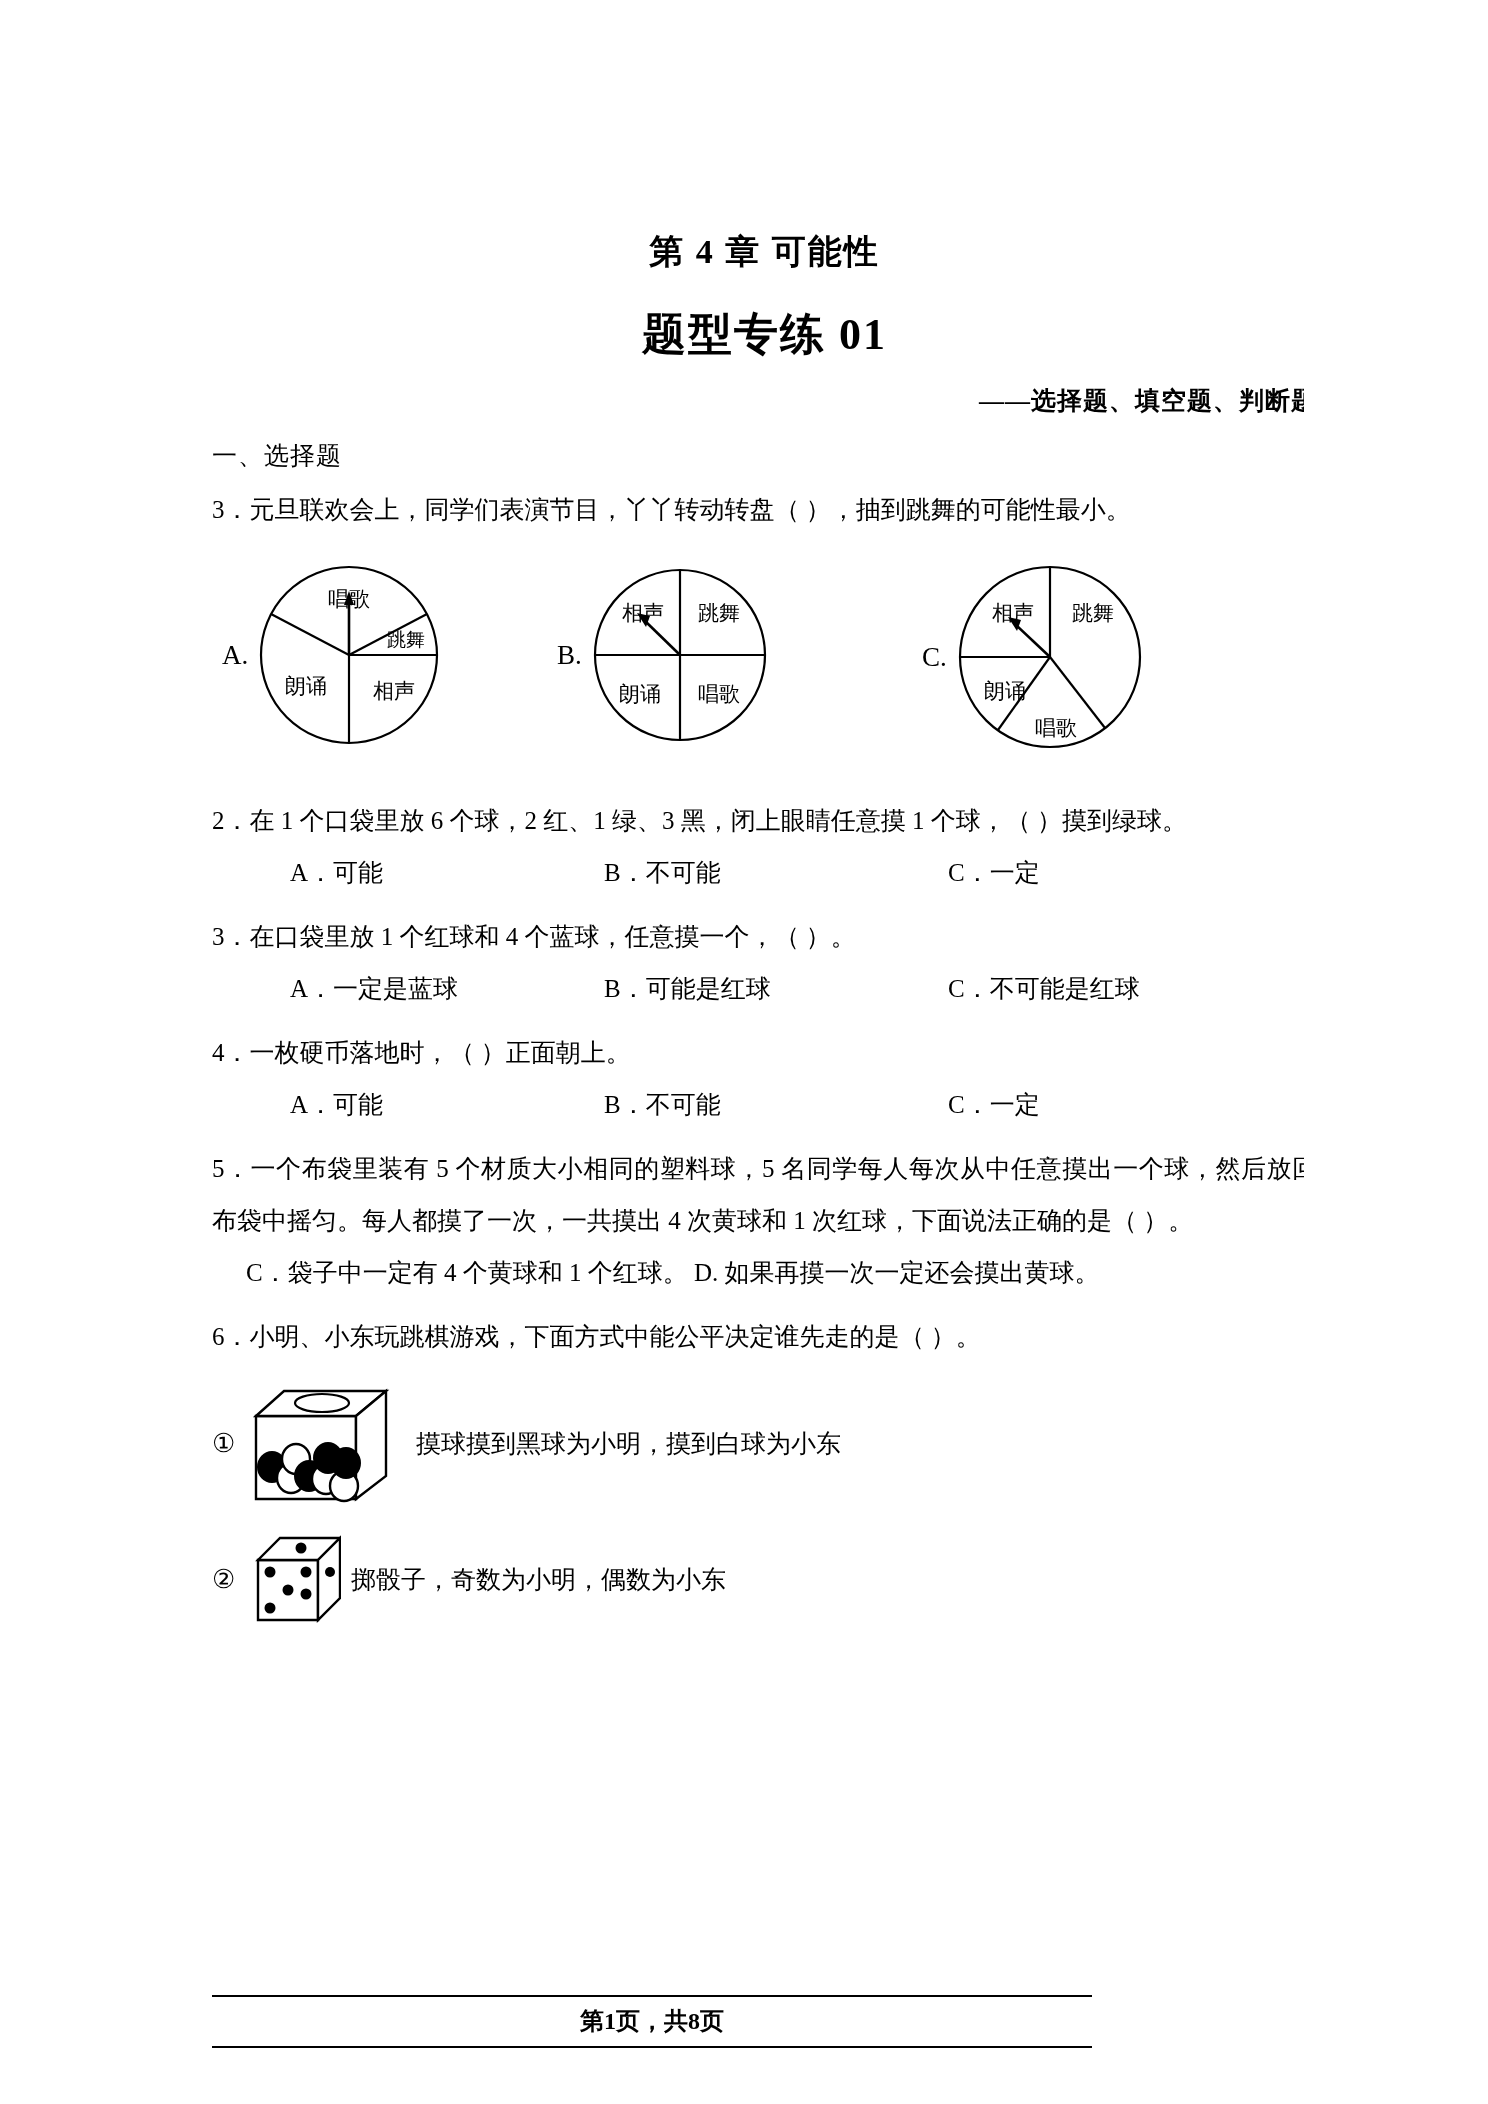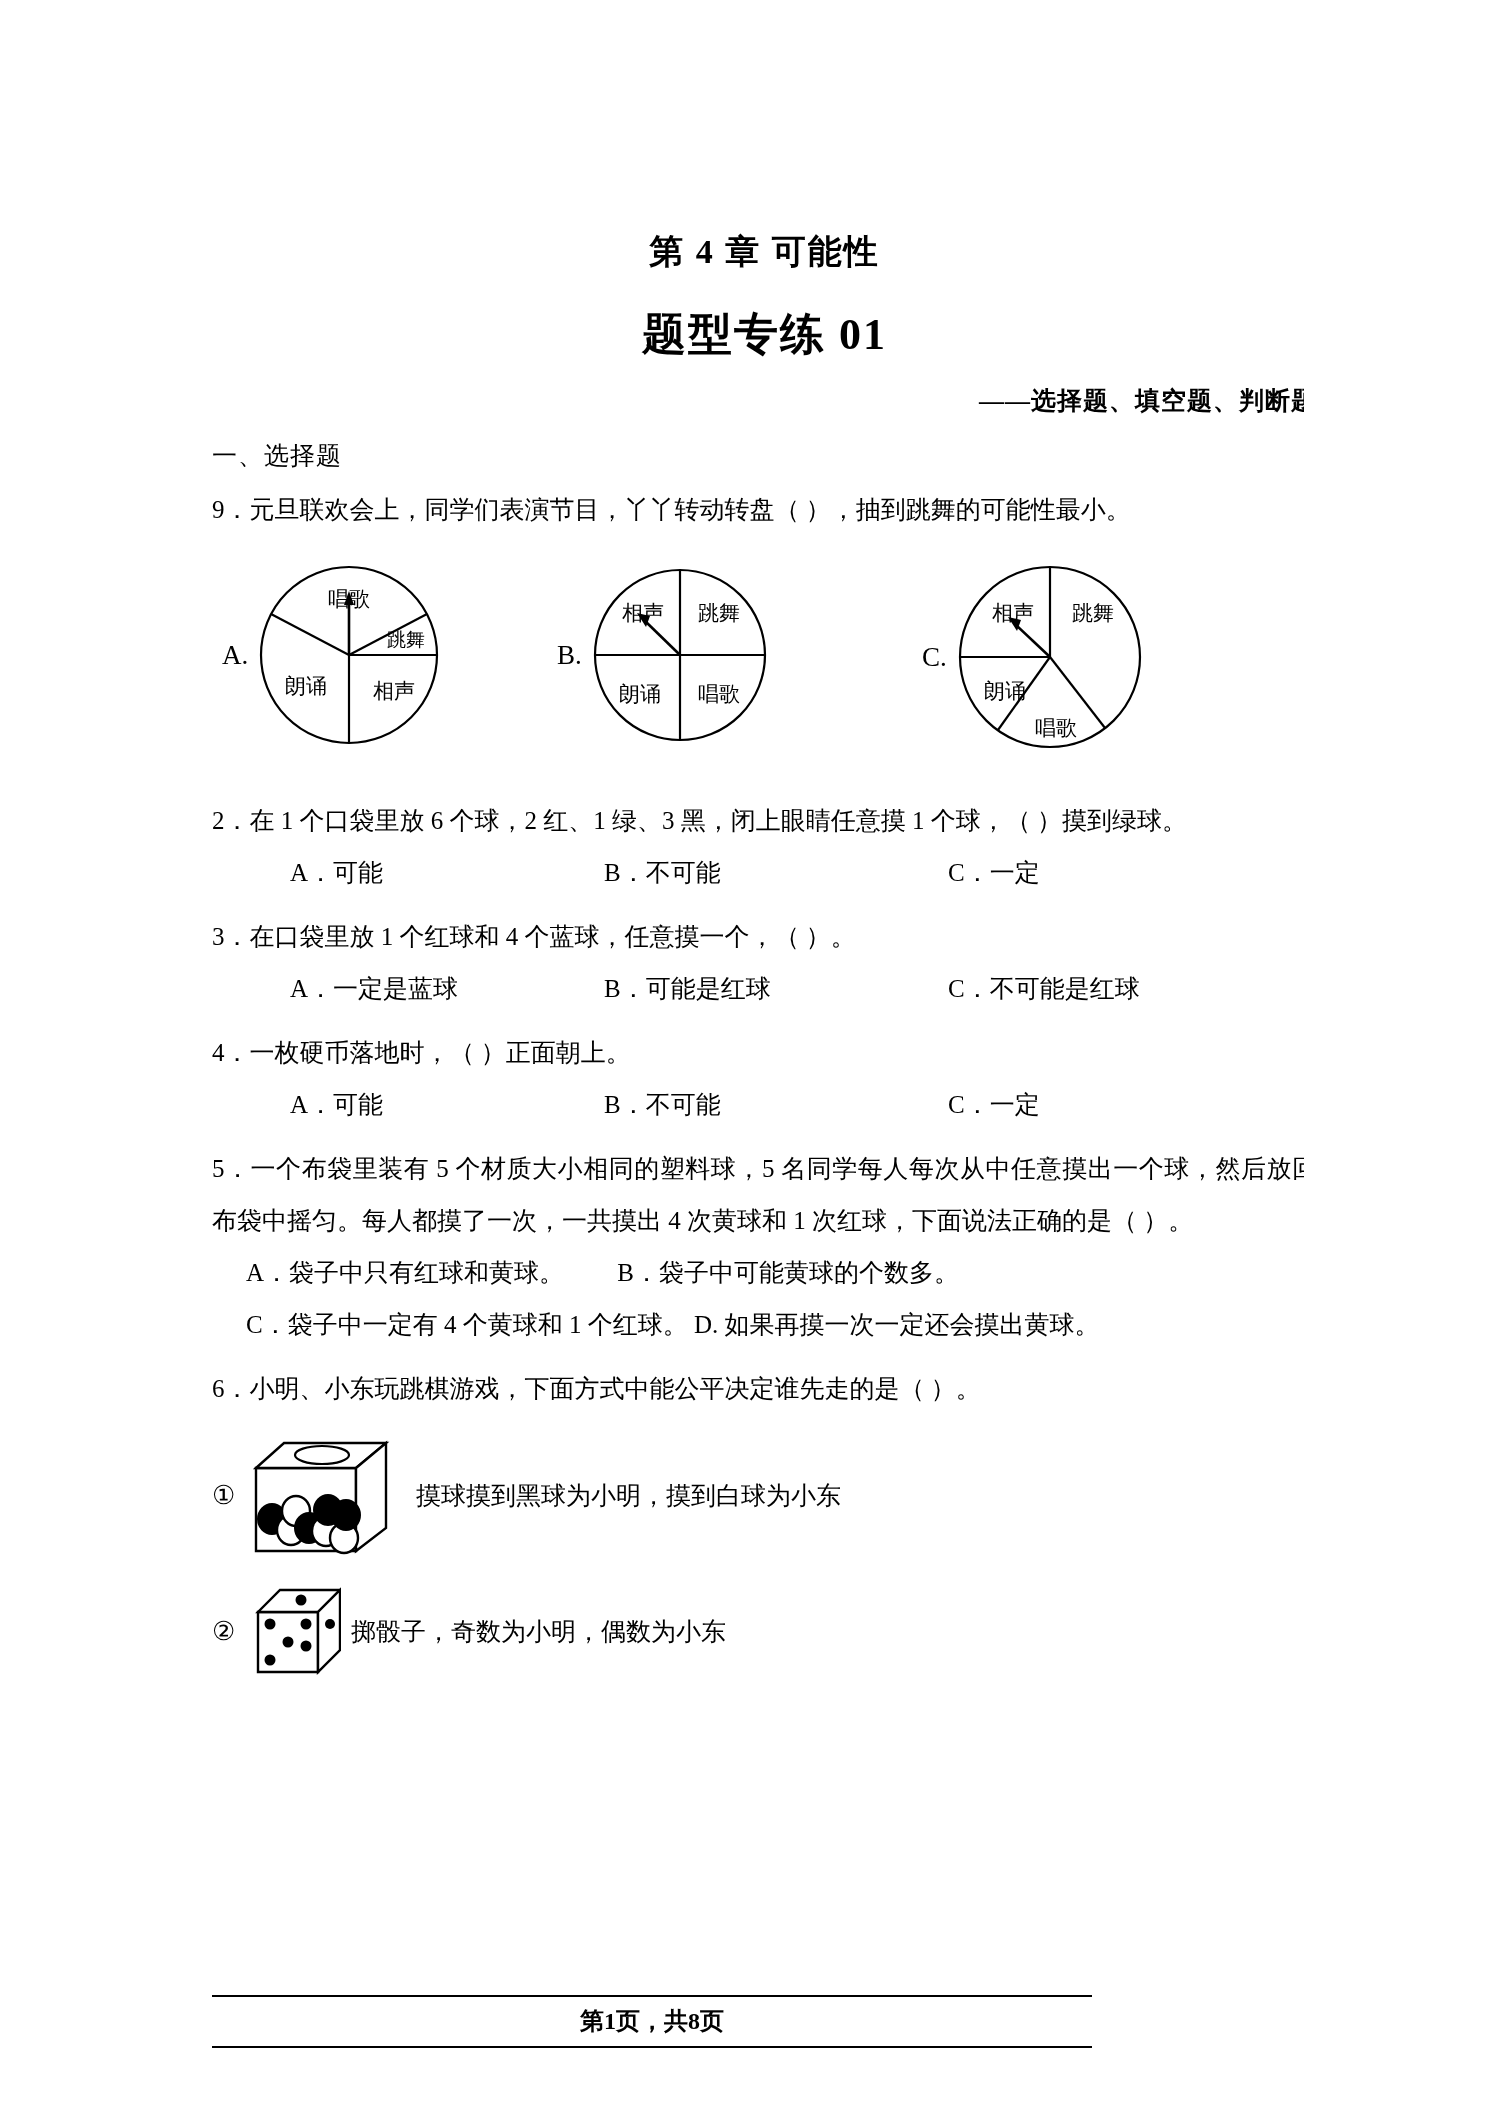--- a/index.html
+++ b/index.html
@@ -145,21 +145,21 @@
 
 <div class="page">
   <div class="content">
 
     <div class="doc-title">第 4 章  可能性</div>
     <div class="doc-subtitle">题型专练 01</div>
     <div class="doc-subtitle2">——选择题、填空题、判断题</div>
 
     <div class="section-head">一、选择题</div>
 
-    <div class="q">9．元旦联欢会上，同学们表演节目，丫丫转动转盘（    ），抽到跳舞的可能性最小。</div>
+    <div class="q">3．元旦联欢会上，同学们表演节目，丫丫转动转盘（    ），抽到跳舞的可能性最小。</div>
 
     <div class="spinner-row">
 
       <div class="spinner-item" style="left:10px;">
         <span class="spinner-label">A.</span>
         <svg width="190" height="195" viewBox="0 0 190 195">
           <circle cx="95" cy="97" r="88" fill="none" stroke="#000" stroke-width="2.2"></circle>
 
           <line x1="95" y1="97" x2="183" y2="97" stroke="#000" stroke-width="2.2"></line>
           <line x1="95" y1="97" x2="173" y2="56" stroke="#000" stroke-width="2.2"></line>
@@ -226,24 +226,20 @@
 
     <div class="q">4．一枚硬币落地时，（    ）正面朝上。</div>
     <div class="opts">
       <span class="opt opt-a">A．可能</span>
       <span class="opt opt-b">B．不可能</span>
       <span class="opt opt-c">C．一定</span>
     </div>
 
     <div class="q">5．一个布袋里装有 5 个材质大小相同的塑料球，5 名同学每人每次从中任意摸出一个球，然后放回布袋中摇匀。每人都摸了一次，一共摸出 4 次黄球和 1 次红球，下面说法正确的是（    ）。</div>
     <div class="opt-line">
-      <span class="inl w1">A．袋子中只有红球和黄球。</span>
-      <span class="inl">B．袋子中可能黄球的个数多。</span>
-    </div>
-    <div class="opt-line">
       <span class="inl">C．袋子中一定有 4 个黄球和 1 个红球。</span>
       <span class="inl">D. 如果再摸一次一定还会摸出黄球。</span>
     </div>
 
     <div class="q">6．小明、小东玩跳棋游戏，下面方式中能公平决定谁先走的是（    ）。</div>
 
     <div class="ill-row" style="margin-top:18px;">
       <span class="ill-num">①</span>
       <svg width="160" height="125" viewBox="0 0 160 125">
 

